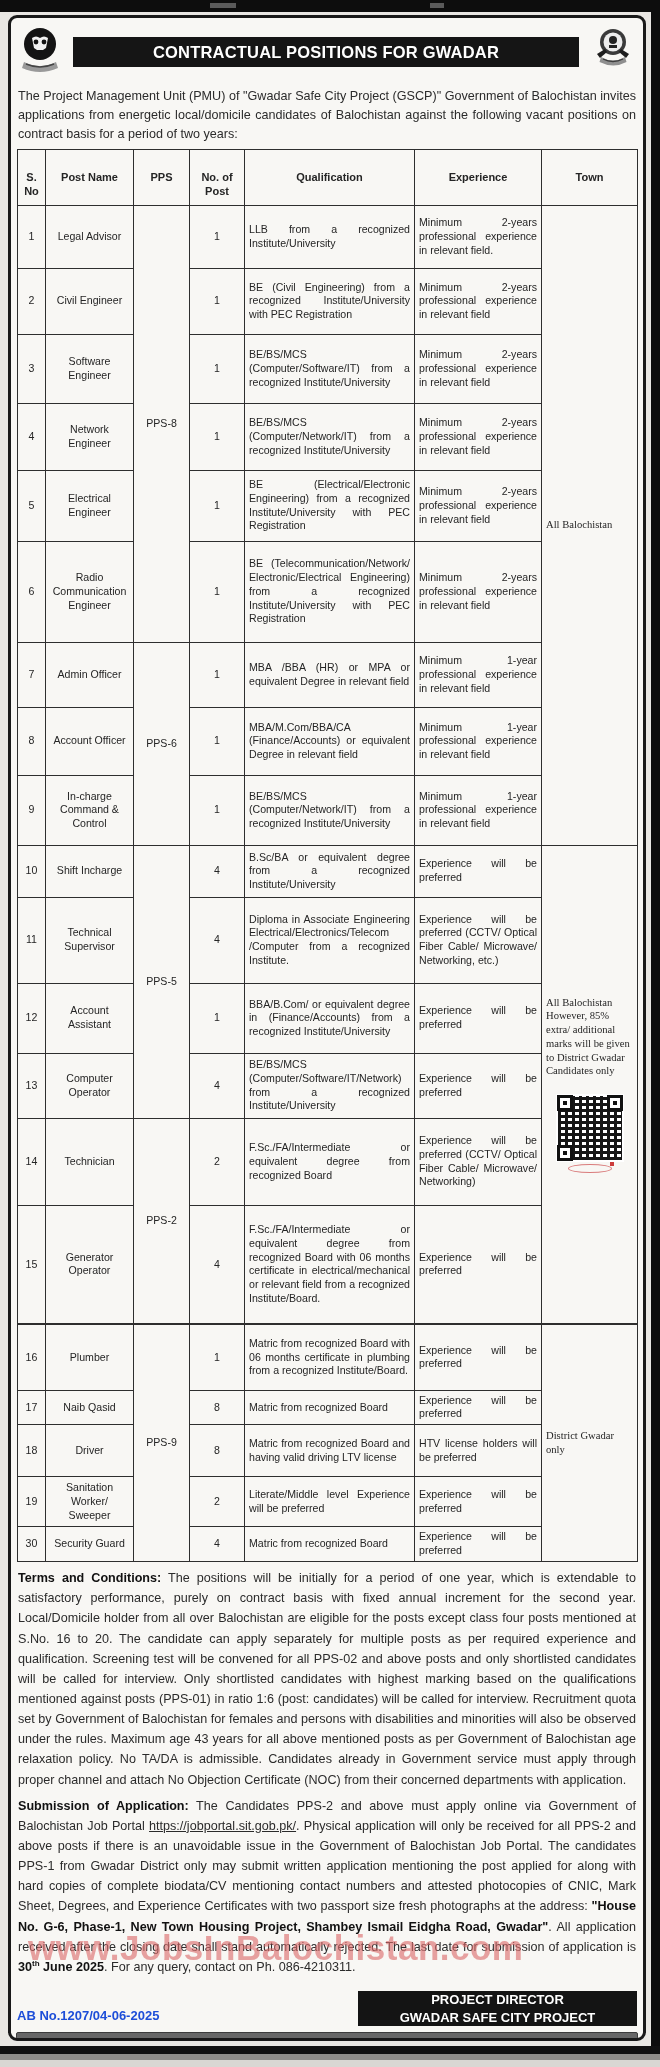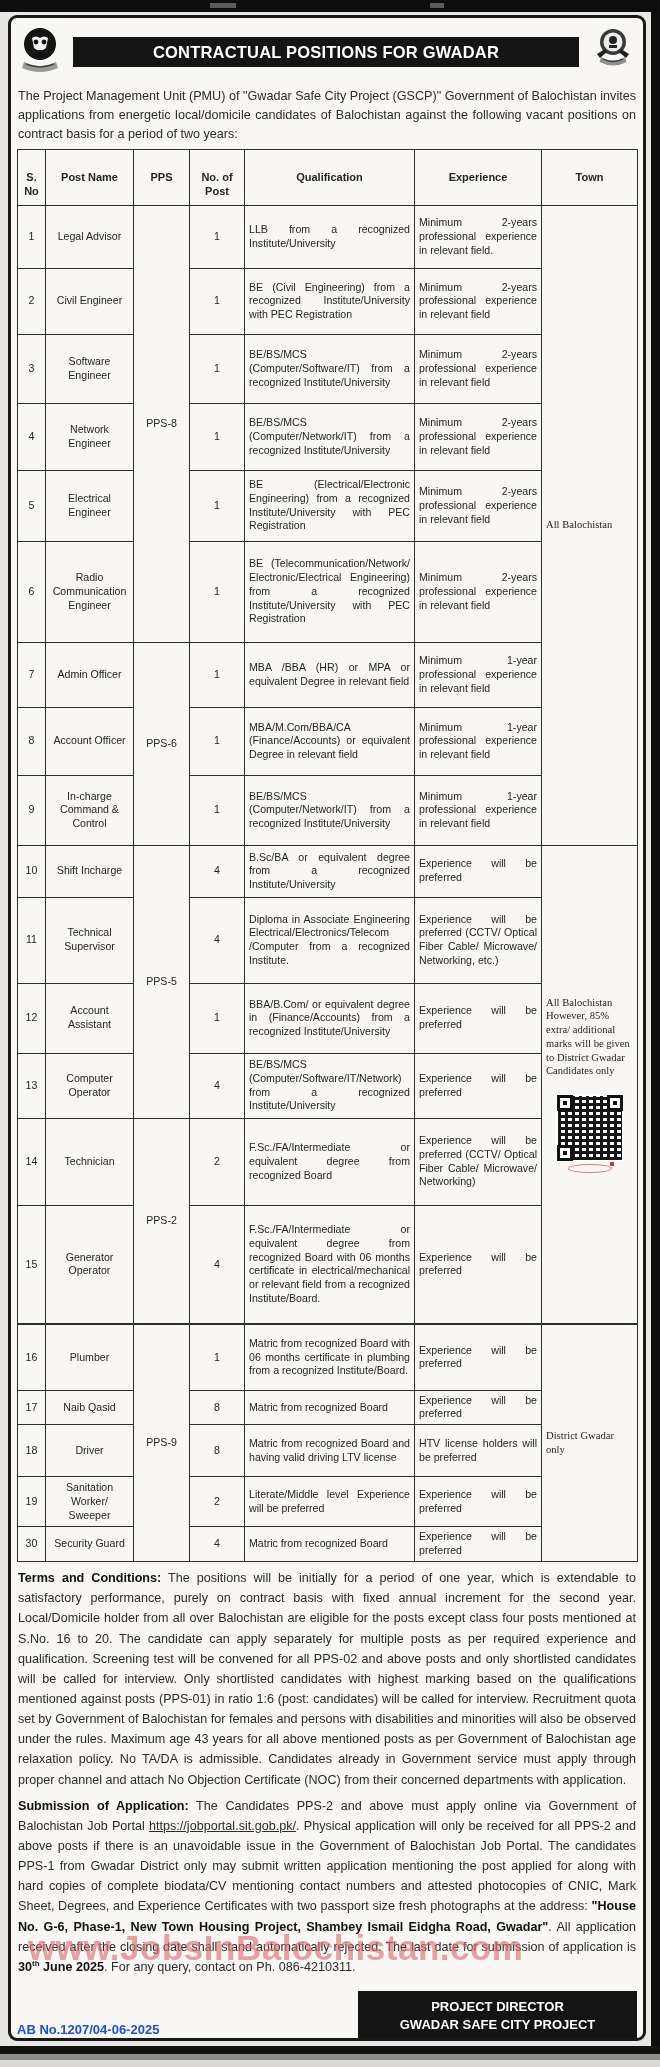--- a/index.html
+++ b/index.html
@@ -78,21 +78,21 @@
   .para{font-size:12.6px;line-height:1.6;text-align:justify;margin:6px 1px 0 1px;color:#2b2b2b;}
   .para b.lead{color:#111;}
   .para .lnk{text-decoration:underline;color:#2b2b2b;}
   .para .bold{font-weight:bold;color:#111;}
 
   
   .bottom-row{display:flex;align-items:flex-end;justify-content:space-between;margin-top:14px;}
   .ab-no{font-weight:bold;font-size:13px;color:#1d4ed8;padding-bottom:3px;}
   .sig-box{
     background:#141414;color:#fff;text-align:center;font-weight:bold;
-    font-size:13px;line-height:1.35;padding:7px 22px;min-width:235px;
+    font-size:13px;line-height:1.35;padding:0 22px;min-width:235px;
   }
   
   .watermark{
     position:absolute;left:28px;top:1928px;width:604px;z-index:6;
     font-size:35px;font-weight:bold;color:rgba(219,106,106,.62);
     letter-spacing:.5px;white-space:nowrap;pointer-events:none;
   }
   
   .social-bar{
     margin:6px -1px 0 -1px;height:23px;background:#676767;border:1px solid #3c3c3c;

